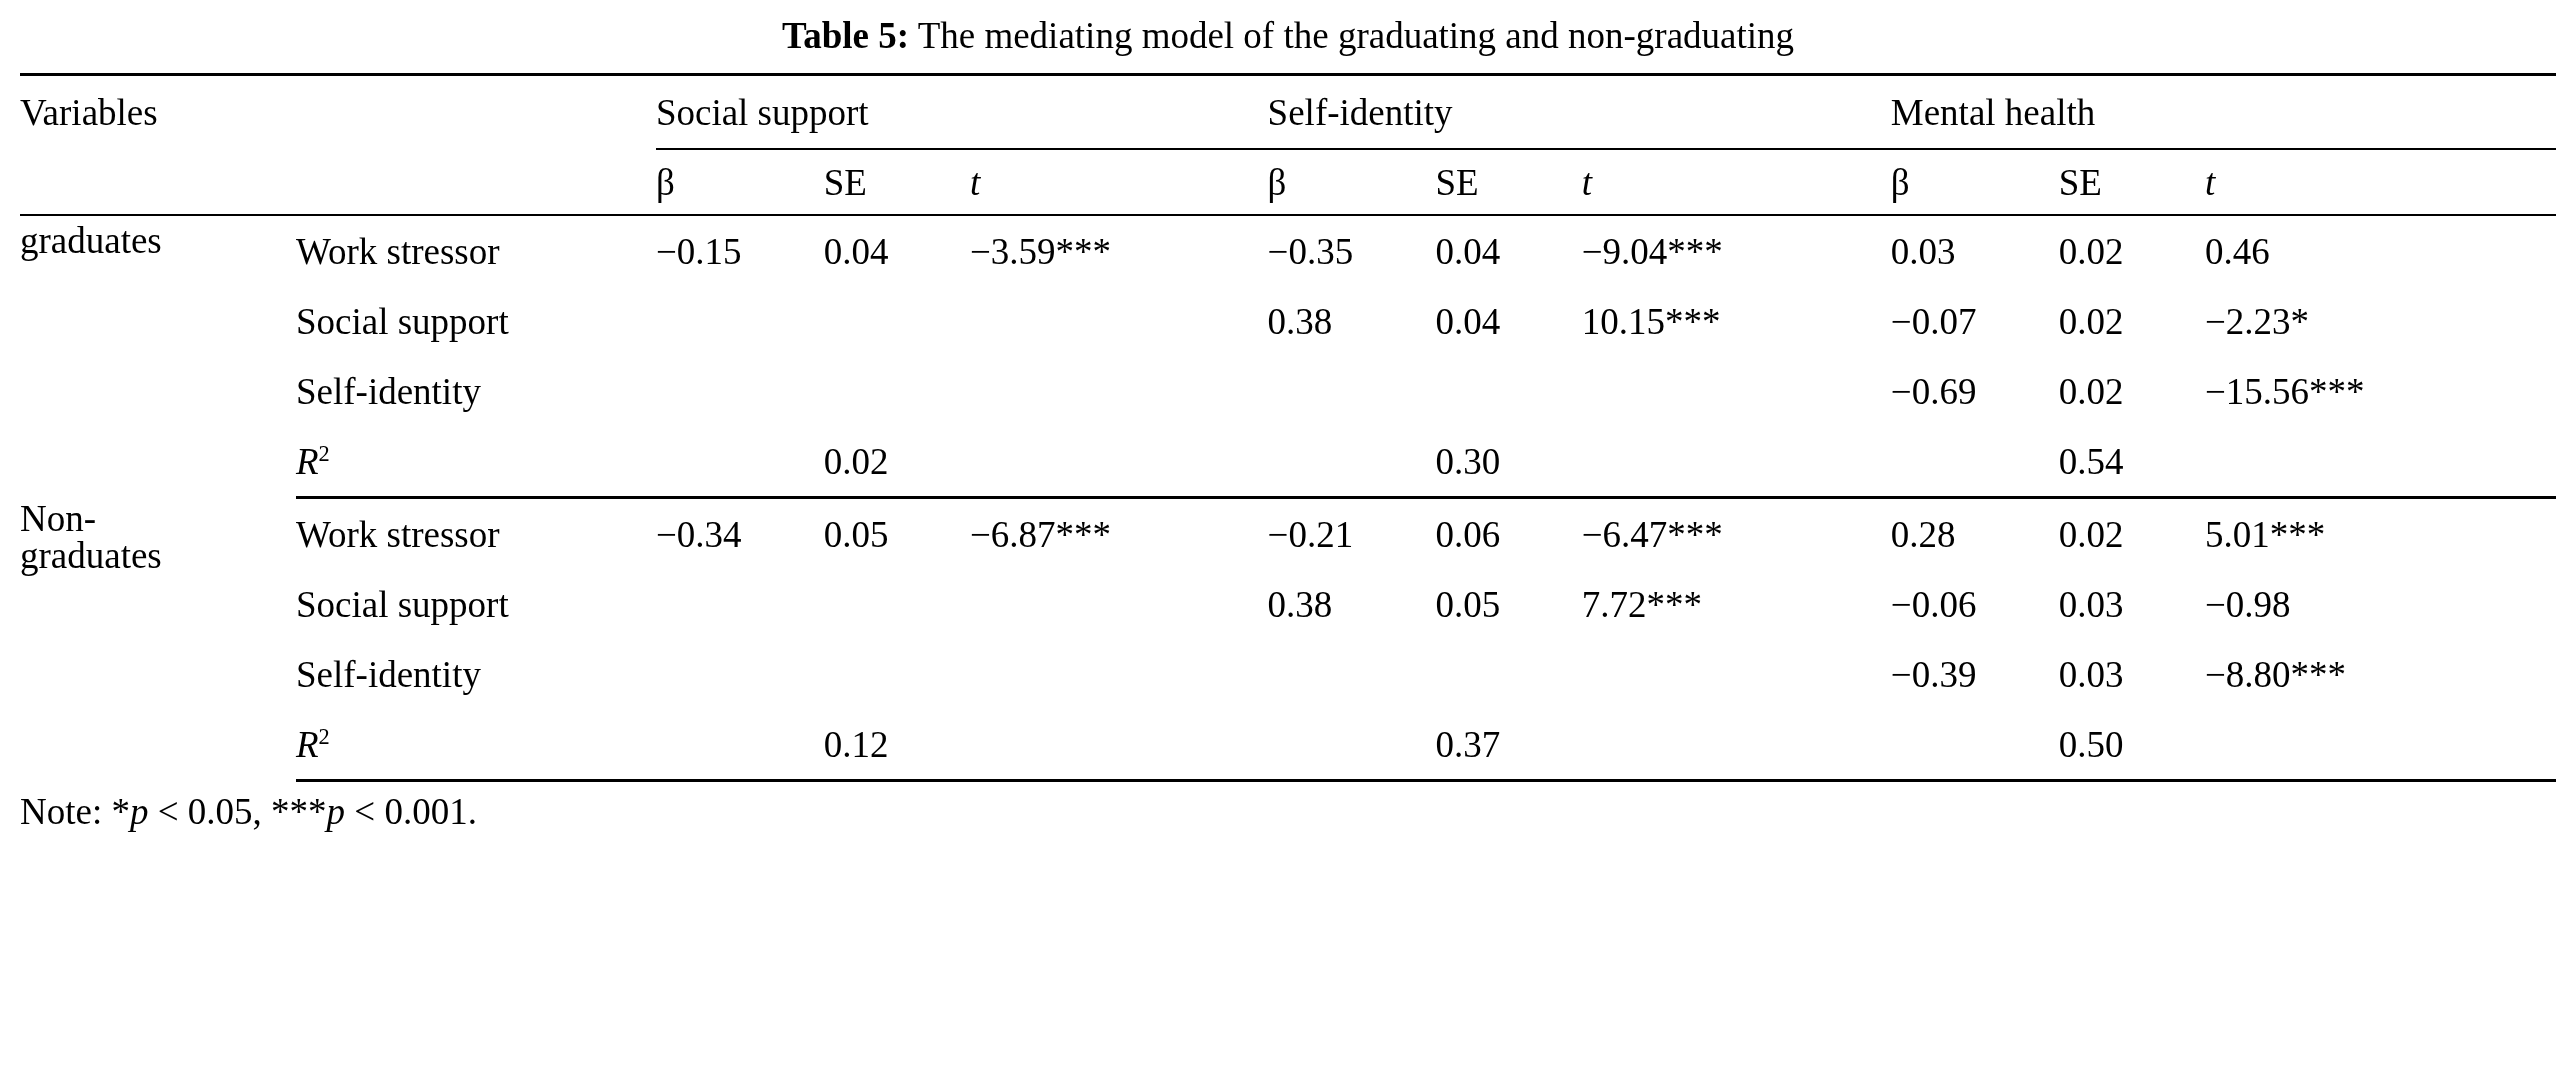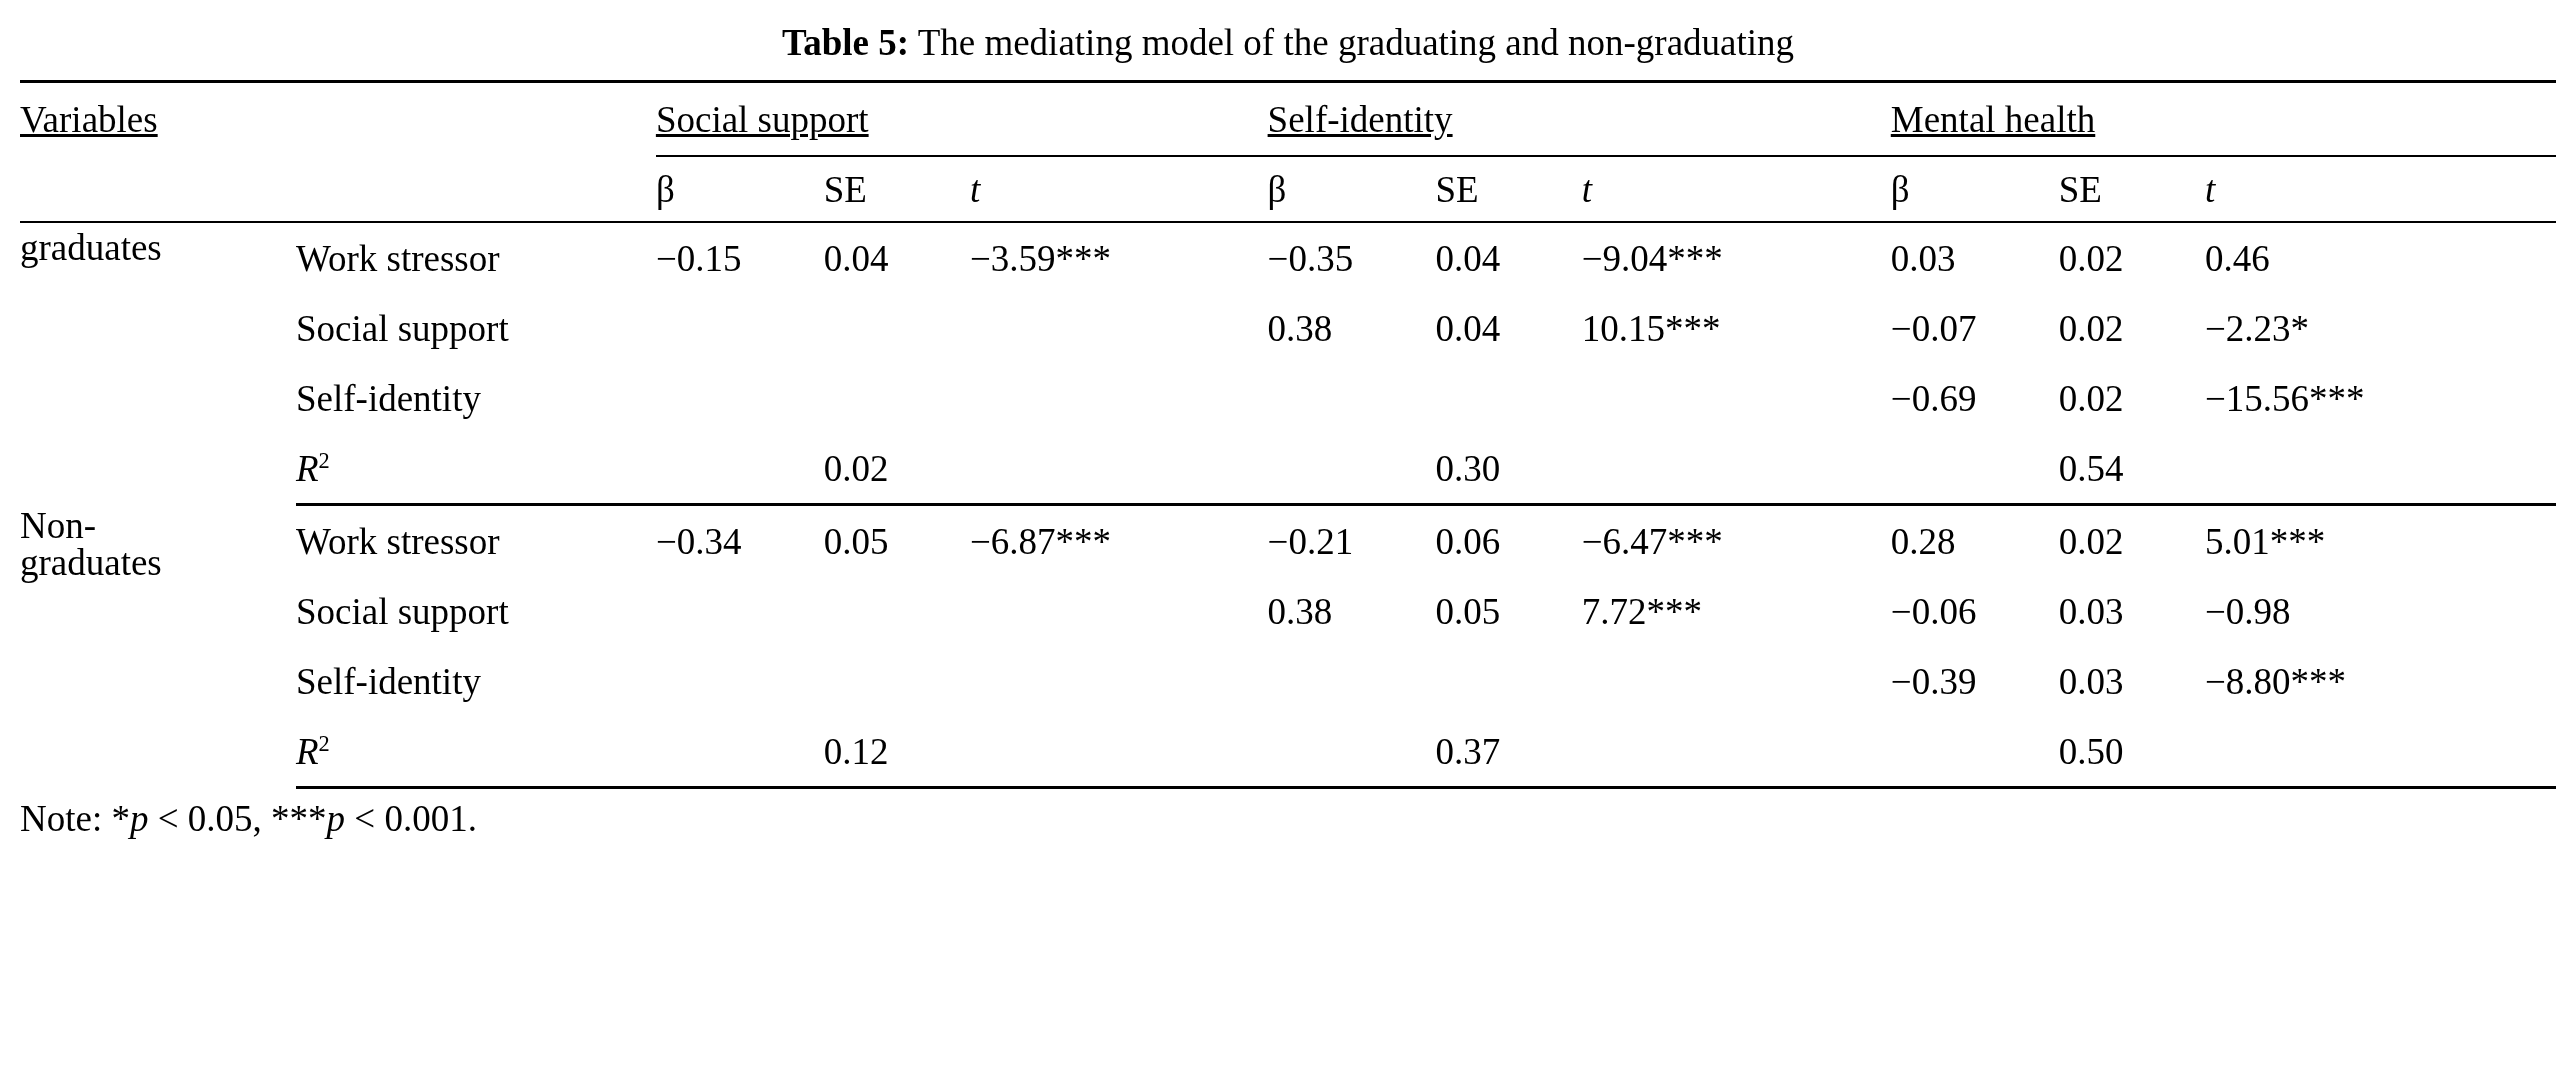--- a/index.html
+++ b/index.html
@@ -12,21 +12,21 @@
     height: 1069px;
     font-family: "Liberation Serif", serif;
     color: #000000;
     overflow: hidden;
   }
   .page {
     position: relative;
     width: 2576px;
     height: 1069px;
     box-sizing: border-box;
-    padding: 16px 20px;
+    padding: 9px 20px;
   }
   .caption {
     text-align: center;
     font-size: 37px;
     line-height: 1.2;
     padding-top: 5.3px;
     padding-bottom: 14.5px;
     white-space: nowrap;
   }
   .caption .cap-label {
@@ -69,21 +69,21 @@
   .c-t3    { width: 276px; }
 
   .grouphdr {
     text-align: center;
     font-size: 37px;
     padding-bottom: 4px;
   }
   .grouphdr-line {
     border-bottom: 2.6px solid #000;
   }
-  .hdr-row td { height: 72px; text-decoration: underline; }
+  .hdr-row td { height: 72px; }
   .sub-row td { height: 64px; }
   .data-row td { height: 70px; }
   .numcell { padding-right: 9.2px; }
   .r2 {
     font-style: italic;
   }
   .r2 sup {
     font-style: normal;
     font-size: 22.4px;
     vertical-align: super;

